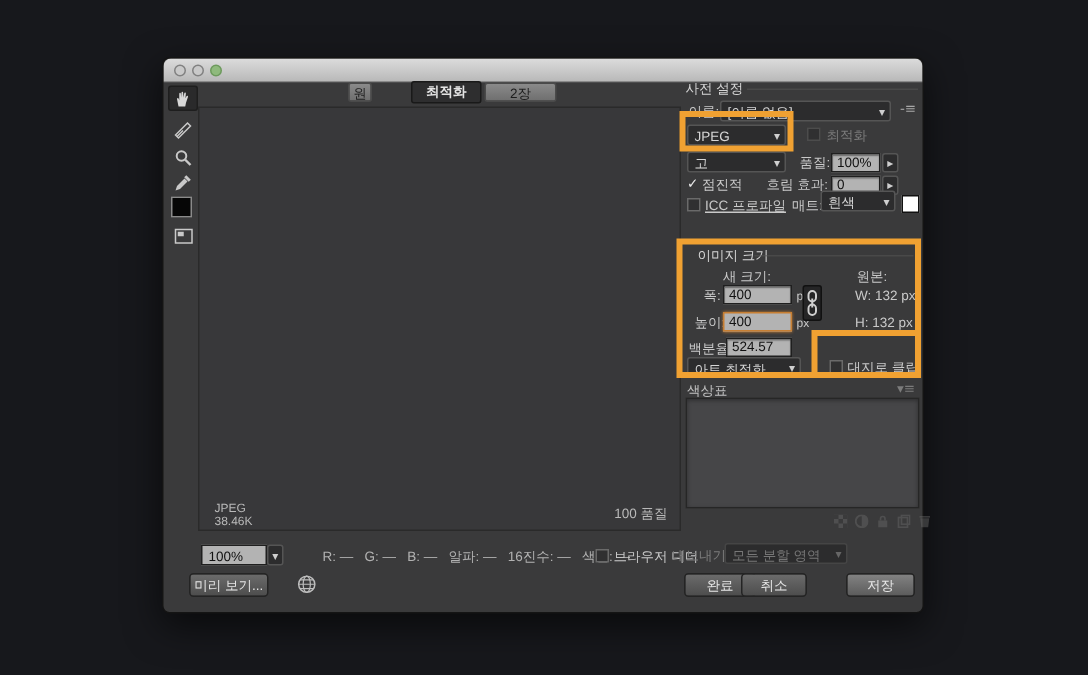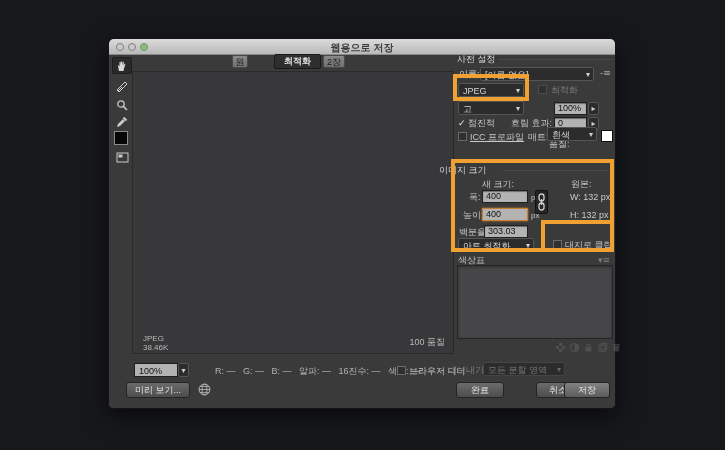--- a/index.html
+++ b/index.html
@@ -75,21 +75,20 @@
 <body>
 
 <div class="dialog">
 
   <div class="titlebar">
     <div class="lights">
       <span class="light"></span>
       <span class="light"></span>
       <span class="light green"></span>
     </div>
-    <div class="wtitle">웹용으로 저장</div>
   </div>
 
   <div class="tool sel" style="top:18px">
     <span>
       <svg width="12" height="12" viewBox="0 0 12 12">
           <path d="M3 11 L2 6 C2 5 3 5 3.2 6 L3.5 7 L3.5 2.5 C3.5 1.6 4.6 1.6 4.6 2.5 L4.7 5 L5 1.8 C5 .9 6.1 .9 6.1 1.8 L6.3 5 L6.8 2.3 C7 1.4 8 1.6 7.9 2.5 L7.6 5.5 L8.3 4.2 C8.7 3.4 9.6 3.9 9.3 4.7 L8 8.5 L7.5 11 Z" fill="#d8d8d8"></path>
         </svg>
     </span>
   </div>
   <div class="tool" style="top:39px">
@@ -121,51 +120,51 @@
     <span>
       <svg width="13" height="11" viewBox="0 0 13 11">
           <rect x="1" y="1" width="11" height="9" fill="none" stroke="#c9c9c9" stroke-width="1"></rect>
           <rect x="2.5" y="2.5" width="4" height="3" fill="#c9c9c9"></rect>
         </svg>
     </span>
   </div>
 
   <div class="tab" style="left:123px; top:16px; width:16px;"><span>원본</span></div>
   <div class="tab active" style="left:165px; top:15px; width:47px;"><span>최적화</span></div>
-  <div class="tab" style="left:214px; top:16px; width:22px;"><span>2장</span></div>
+  <div class="tab" style="left:214px; top:16px; width:48px;"><span>2장</span></div>
 
   <div class="pframe">
     <div class="pstat" style="left:10px; top:262px;">JPEG</div>
     <div class="pstat" style="left:10px; top:271px;">38.46K</div>
     <div class="pstat" style="right:8px; top:266px; font-size:9px;">100 품질</div>
   </div>
 
   <div class="dd light" style="left:25px; top:324px; width:44px; height:14px;">
     <span>100%</span>
   </div>
   <div class="spin" style="left:69px; top:324px; height:14px; line-height:13px;"><span class="glyph">▾</span></div>
   <div class="lbl" style="left:106px; top:327px; white-space:pre; color:#b2b2b2;">R: —   G: —   B: —   알파: —   16진수: —   색인: —</div>
   <div class="cb" style="left:288px; top:327px;"></div>
   <div class="lbl" style="left:300px; top:327px;">브라우저 디더</div>
   <div class="lbl dim" style="left:339px; top:326px;">내보내기:</div>
   <div class="dd" style="left:374px; top:323px; width:82px; color:#777; border-color:#454545;">
     <span>모든 분할 영역</span>
     <span class="ar glyph" style="color:#666">▾</span>
   </div>
 
-  <div class="btn" style="left:17px; top:343px; width:64px;"><span>미리 보기...</span></div>
+  <div class="btn" style="left:17px; top:343px; width:53px;"><span>미리 보기...</span></div>
   <div style="position:absolute; left:89px; top:344px;">
     <svg width="13" height="13" viewBox="0 0 13 13">
         <circle cx="6.5" cy="6.5" r="5.4" fill="#3a3a3b" stroke="#bdbdbd" stroke-width="1"></circle>
         <ellipse cx="6.5" cy="6.5" rx="2.4" ry="5.4" fill="none" stroke="#bdbdbd" stroke-width=".8"></ellipse>
         <path d="M1.2 6.5 H11.8 M2 3.6 H11 M2 9.4 H11" stroke="#bdbdbd" stroke-width=".8"></path>
       </svg>
   </div>
   <div class="btn" style="left:347px; top:343px; width:48px;"><span>완료</span></div>
-  <div class="btn" style="left:427px; top:343px; width:44px;"><span>취소</span></div>
+  <div class="btn" style="left:385px; top:343px; width:44px;"><span>취소</span></div>
   <div class="btn primary" style="left:455px; top:343px; width:46px;"><span>저장</span></div>
 
   <div class="lbl" style="left:348px; top:15px; color:#d6d6d6;">사전 설정</div>
   <div class="rule" style="left:389px; top:20px; width:114px;"></div>
 
   <div class="lbl" style="left:350px; top:30px;">이름:</div>
   <div class="dd" style="left:371px; top:28px; width:114px;">
     <span>[이름 없음]</span>
     <span class="ar glyph">▾</span>
   </div>
@@ -175,40 +174,40 @@
     <span>JPEG</span>
     <span class="ar glyph">▾</span>
   </div>
   <div class="cb dis" style="left:429px; top:46px;"></div>
   <div class="lbl dim" style="left:442px; top:46px;">최적화</div>
 
   <div class="dd" style="left:349px; top:62px; width:66px;">
     <span>고</span>
     <span class="ar glyph">▾</span>
   </div>
-  <div class="lbl" style="left:440px; top:64px;margin-top:36px;">품질:</div>
+  <div class="lbl" style="left:424px; top:64px;">품질:</div>
   <div class="field" style="left:445px; top:63px; width:33px;">100%</div>
   <div class="spin" style="left:479px; top:63px;"><span class="glyph">▸</span></div>
 
   <div class="lbl glyph" style="left:349px; top:79px; color:#e8e8e8;">✓</div>
   <div class="lbl" style="left:359px; top:79px;">점진적</div>
   <div class="lbl" style="left:402px; top:79px;">흐림 효과:</div>
   <div class="field" style="left:445px; top:78px; width:33px;">0</div>
   <div class="spin" style="left:479px; top:78px;"><span class="glyph">▸</span></div>
 
   <div class="cb" style="left:349px; top:93px;"></div>
   <div class="lbl" style="left:361px; top:93px;text-decoration:underline;">ICC 프로파일</div>
   <div class="lbl" style="left:419px; top:93px;">매트:</div>
   <div class="dd" style="left:438px; top:88px; width:50px;">
     <span>흰색</span>
     <span class="ar glyph">▾</span>
   </div>
   <div class="white-swatch" style="left:492px; top:91px;"></div>
 
-  <div class="lbl" style="left:330px; top:126px; color:#d6d6d6;">이미지 크기</div>
+  <div class="lbl" style="left:356px; top:126px; color:#d6d6d6;">이미지 크기</div>
   <div class="rule" style="left:394px; top:131px; width:106px;"></div>
 
   <div class="lbl" style="left:373px; top:140px;">새 크기:</div>
   <div class="lbl" style="left:462px; top:140px;">원본:</div>
 
   <div class="lbl" style="left:360px; top:153px;">폭:</div>
   <div class="field" style="left:373px; top:151px; width:46px;">400</div>
   <div class="lbl" style="left:422px; top:153px; font-size:8px;">px</div>
   <div class="lbl" style="left:461px; top:153px;">W: 132 px</div>
 
@@ -221,21 +220,21 @@
     <span>
       <svg width="9" height="18" viewBox="0 0 9 18">
           <rect x="2" y="1" width="5" height="7" rx="2.5" fill="none" stroke="#d0d0d0" stroke-width="1.3"></rect>
           <rect x="2" y="10" width="5" height="7" rx="2.5" fill="none" stroke="#d0d0d0" stroke-width="1.3"></rect>
           <path d="M4.5 6 V12" stroke="#d0d0d0" stroke-width="1.3"></path>
         </svg>
     </span>
   </div>
 
   <div class="lbl" style="left:350px; top:188px;">백분율:</div>
-  <div class="field" style="left:375px; top:186px; width:44px;">303.03</div>
+  <div class="field" style="left:375px; top:186px; width:44px;">524.57</div>
 
   <div class="dd" style="left:349px; top:199px; width:76px;">
     <span>아트 최적화</span>
     <span class="ar glyph">▾</span>
   </div>
   <div class="cb" style="left:444px; top:201px;"></div>
   <div class="lbl" style="left:456px; top:201px;">대지로 클립</div>
 
   <div class="lbl" style="left:349px; top:216px; color:#c0c0c0;">색상표</div>
   <div class="lbl glyph dim" style="left:489px; top:216px;">▾≡</div>

